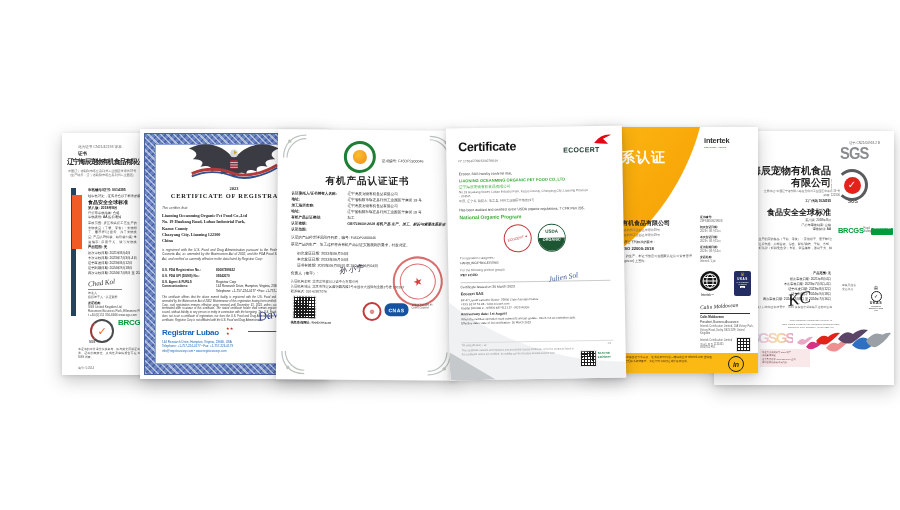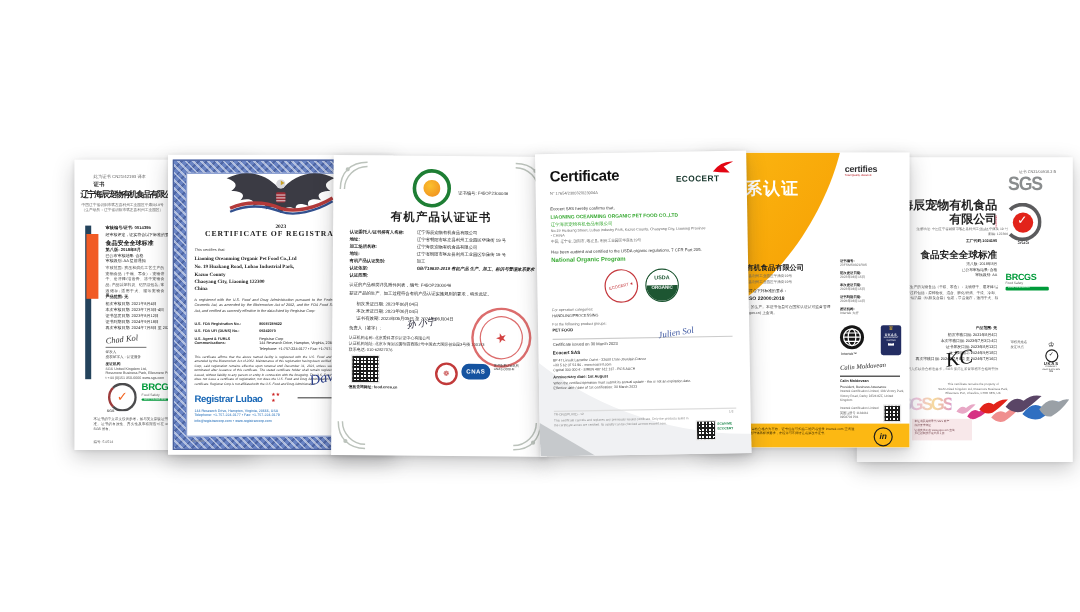--- a/index.html
+++ b/index.html
@@ -19,21 +19,21 @@
       background-image:repeating-linear-gradient(0deg,#1c1c1c 0 1.4px,transparent 1.4px 2.9px),
                        repeating-linear-gradient(90deg,#1c1c1c 0 1.4px,transparent 1.4px 2.9px)}
   .stamp{border-radius:50%;display:flex;align-items:center;justify-content:center;text-align:center}
   
   .bband{position:absolute;inset:4px;background:#6983c3;
          background-image:repeating-linear-gradient(45deg,rgba(255,255,255,.5) 0 1.6px,transparent 1.6px 4.5px),
                           repeating-linear-gradient(-45deg,rgba(30,50,110,.35) 0 1.6px,transparent 1.6px 5px);
          border:1px solid #4a619e}
   .binner{position:absolute;inset:15px;background:#fff;border:1px solid #8fa2d2}
   
-  .brcgs{display:flex;flex-direction:column;line-height:1}
+  .brcgs{display:flex;flex-direction:row;line-height:1}
   .brcgs .t1{color:#009b3a;font-weight:800;letter-spacing:-.3px}
   .brcgs .t2{color:#5a5a5a}
   .brcgs .ban{background:#009b3a;color:#fff;border-radius:1px;margin-top:1px;padding:0 2px}
   
   .sgsring{border-radius:50%;display:flex;align-items:center;justify-content:center}
   
   .ukasb{display:flex;flex-direction:column;align-items:center;line-height:1;color:#222}
   
 </style>
 </head>
@@ -200,21 +200,21 @@
   <div class="cert" style="left:584px;top:127px;width:174px;height:246px;z-index:4">
     <svg class="ab" style="left:0;top:0" width="174" height="160" viewBox="0 0 174 160">
       <defs>
           <linearGradient id="yg" x1="0" y1="0" x2="1" y2="1">
         <stop offset="0" stop-color="#fcb813"></stop>
             <stop offset="1" stop-color="#f59b00"></stop>
           </linearGradient>
         </defs>
       <path d="M0,0 L116,0 C106,40 78,92 34,124 C22,132 10,140 0,146 Z" fill="url(#yg)"></path>
     </svg>
-    <div class="ab b" style="left:120px;top:9px;font-size:7.5px;color:#2f2f31;letter-spacing:-.2px">certifies</div>
+    <div class="ab b" style="left:120px;top:9px;font-size:7.5px;color:#2f2f31;letter-spacing:-.2px">intertek</div>
     <div class="ab" style="left:120px;top:18.5px;font-size:2.3px;color:#b5121b">Total Quality. Assured.</div>
     <div class="ab b" style="left:-8px;top:22px;font-size:14px;color:#fff;letter-spacing:1px">管理体系认证</div>
     <div class="ab b" style="left:-8px;top:41px;font-size:14px;color:#fff;letter-spacing:1px">证书</div>
     <div class="ab b" style="left:2px;top:92px;font-size:6px">辽宁海辰宠物有机食品有限公司</div>
     <div class="ab pre g6" style="left:2px;top:101px;font-size:3px;line-height:1.5">注册地址: 辽宁省朝阳市喀左县利州工业园区华康街19号
 经营地址: 辽宁省朝阳市喀左县利州工业园区华康街19号</div>
     <div class="ab" style="left:2px;top:113px;font-size:3.2px">通过审核，证实其管理体系符合下列标准的要求：</div>
     <div class="ab b" style="left:2px;top:119px;font-size:4.2px">GB/T 22000-2018 / ISO 22000:2018</div>
     <div class="ab g4 j" style="left:2px;top:127px;font-size:3.1px;width:106px;line-height:1.5">认证范围: 宠物食品（干粮）的生产。本证书信息可在国家认证认可监督管理委员会官方网站 (www.cnca.gov.cn) 上查询。</div>
     <div class="ab b" style="left:116px;top:88px;font-size:2.8px">证书编号:</div>

